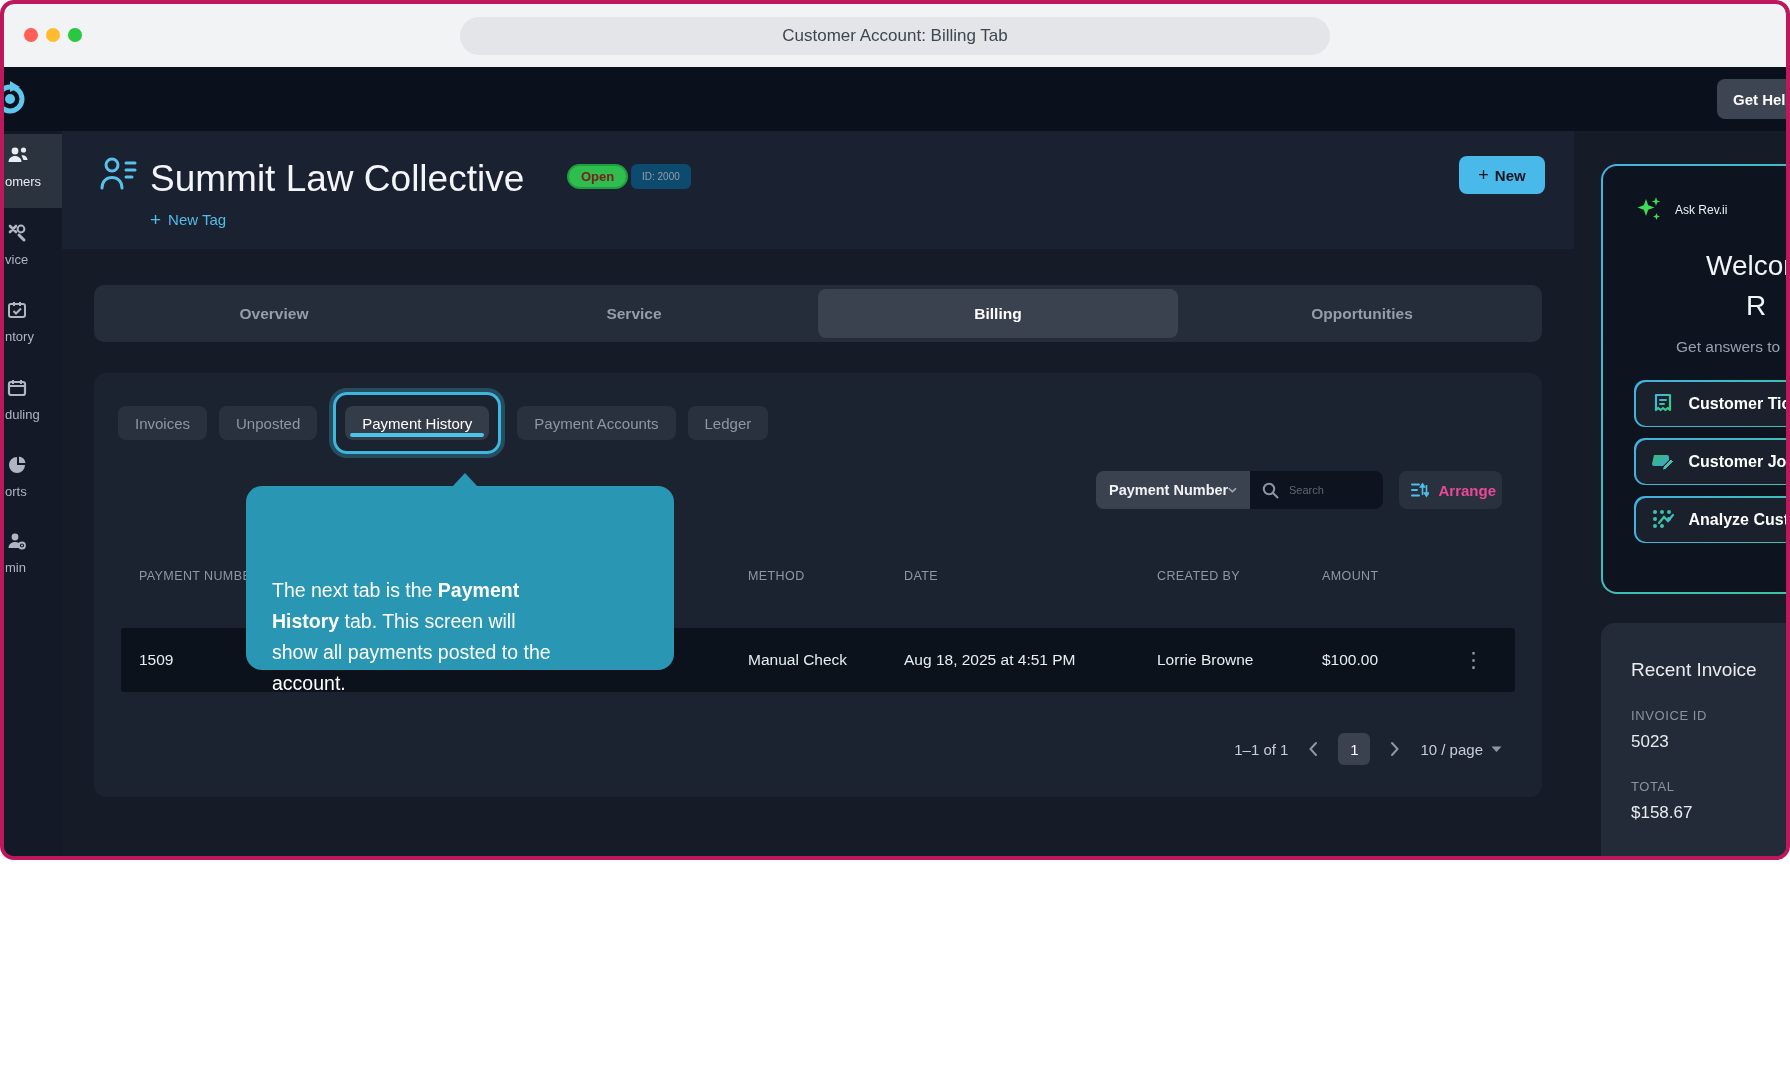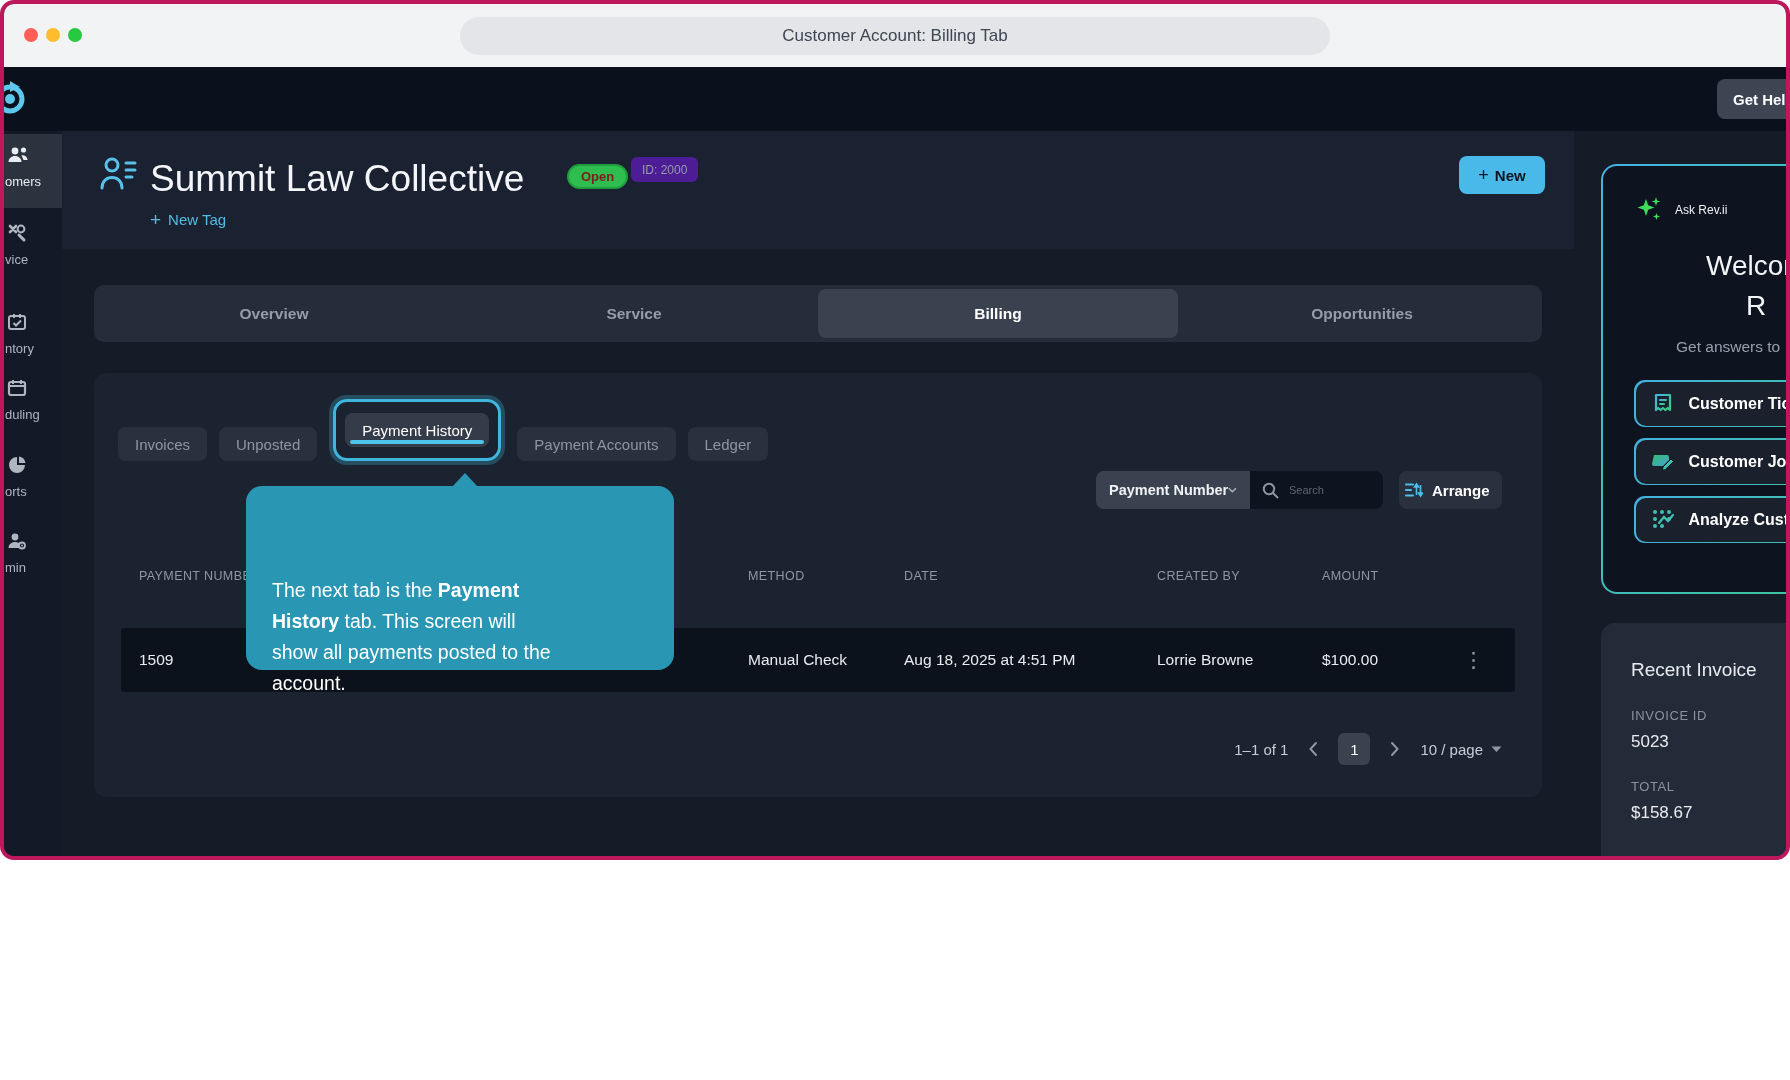--- a/index.html
+++ b/index.html
@@ -25,49 +25,49 @@
   .sb-item{position:absolute;left:0;width:58px;height:74px;color:#aeb6c0;}
   .sb-item.active{background:#2b333f;color:#e9edf2;}
   .sb-item .sb-icon{position:absolute;left:3px;top:11px;}
   .sb-item .sb-label{position:absolute;left:1px;top:40px;font-size:13px;white-space:nowrap;}
   
   .main-header{position:absolute;left:58px;top:127px;width:1512px;height:118px;background:#1a2130;}
   .cust-icon{position:absolute;left:37px;top:24px;}
   .cust-name{position:absolute;left:88px;top:27px;font-size:37px;font-weight:500;color:#f3f5f8;white-space:nowrap;}
   .badge-open{position:absolute;left:505px;top:33px;height:25px;padding:0 12px;background:#2ebd4e;border:2px solid #1f9e3d;
               border-radius:999px;color:#7f1d1d;font-size:13px;font-weight:bold;display:flex;align-items:center;}
-  .id-pill{position:absolute;left:569px;top:26px;height:25px;padding:0 11px;background:#4c1d95;border-radius:6px;
-           color:#949ca9;font-size:12px;display:flex;align-items:center;}
+  .id-pill{position:absolute;left:569px;top:33px;height:25px;padding:0 11px;background:#0c4a6e;border-radius:6px;
+           color:#949ca9;font-size:10px;display:flex;align-items:center;}
   .new-tag{position:absolute;left:88px;top:80px;color:#53bce6;font-size:15px;display:flex;align-items:center;gap:7px;}
   .new-tag .plus{font-size:19px;line-height:15px;}
   .new-btn{position:absolute;left:1397px;top:25px;width:86px;height:38px;background:#49b9e9;border-radius:8px;border:none;
            color:#0e141f;font-weight:bold;font-size:15px;display:flex;align-items:center;justify-content:center;gap:6px;
            font-family:"Liberation Sans",sans-serif;}
   .new-btn .plus{font-size:18px;font-weight:normal;}
   
   .tabbar{position:absolute;left:90px;top:281px;width:1448px;height:57px;background:#262d3a;border-radius:10px;display:flex;}
   .tab{flex:1;display:flex;align-items:center;justify-content:center;color:#959daa;font-weight:bold;font-size:15.5px;}
   .tab.active{background:#3a424f;border-radius:8px;margin:4px;color:#ffffff;}
   
   .card{position:absolute;left:90px;top:369px;width:1448px;height:424px;background:#1c2330;border-radius:12px;}
-  .subtabs{position:absolute;left:24px;top:12px;height:76px;display:flex;align-items:flex-end;gap:12px;}
+  .subtabs{position:absolute;left:24px;top:12px;height:76px;display:flex;align-items:center;gap:12px;}
   .pill{height:34px;padding:0 17px;background:#2a313e;color:#8e96a3;border-radius:8px;font-size:15px;
         display:flex;align-items:center;white-space:nowrap;}
   .ph-outline{border:3px solid #3fb7dd;border-radius:14px;padding:11px 9px;box-shadow:0 0 0 4px rgba(63,183,221,.28);margin:0 4px;}
   .pill.active{background:#353c49;color:#ffffff;position:relative;}
   .pill.active .underline{position:absolute;left:5px;right:5px;bottom:3px;height:4px;background:#4cc3ea;border-radius:2px;}
   .toolbar{position:absolute;right:40px;top:98px;height:38px;display:flex;align-items:center;}
   .filter-dd{width:154px;height:38px;background:#3a4250;border-radius:8px 0 0 8px;display:flex;align-items:center;
              justify-content:space-between;padding:0 13px;color:#f0f2f5;font-size:14.5px;font-weight:bold;white-space:nowrap;}
   .searchbox{width:133px;height:38px;background:#0e141f;border-radius:0 8px 8px 0;display:flex;align-items:center;gap:8px;padding:0 12px;}
   .searchbox input{flex:1;width:70px;background:transparent;border:none;outline:none;color:#aab2bd;font-size:11px;
                    font-family:"Liberation Sans",sans-serif;}
   .searchbox input::placeholder{color:#5d6673;}
   .arrange-btn{margin-left:16px;width:103px;height:38px;background:#2a313e;border-radius:8px;display:flex;align-items:center;
-               justify-content:flex-start;gap:9px;color:#ffffff;font-weight:bold;font-size:15px;border:none;
+               justify-content:flex-end;gap:9px;color:#ec4899;font-weight:bold;font-size:15px;border:none;
                font-family:"Liberation Sans",sans-serif;}
   .tgrid{display:grid;grid-template-columns:627px 156px 253px 165px 110px 1fr;align-items:center;}
   .thead{position:absolute;left:27px;top:196px;width:1394px;color:#8f97a4;font-size:12.5px;letter-spacing:.4px;}
   .thead .cell:first-child{padding-left:18px;}
   .trow{position:absolute;left:27px;top:255px;width:1394px;height:64px;background:#0c121c;border-radius:3px;
         color:#e9edf2;font-size:15.5px;}
   .trow .cell:first-child{padding-left:18px;}
   .kebab{justify-self:center;color:#99a1ad;font-size:21px;line-height:10px;letter-spacing:0;}
   .pagination{position:absolute;right:40px;top:358px;height:36px;display:flex;align-items:center;gap:20px;
               color:#98a0ad;font-size:15px;}
@@ -138,21 +138,21 @@
     <div class="sb-item" style="top:81px;">
       <span class="sb-icon">
         <svg width="20" height="20" viewBox="0 0 20 20">
             <path d="M3 3 l6 6 M9 3 l-6 6" stroke="#aeb6c0" stroke-width="2.6" stroke-linecap="round"></path>
             <path d="M12 12 l5 5" stroke="#aeb6c0" stroke-width="3" stroke-linecap="round"></path>
             <circle cx="14" cy="6" r="3.4" fill="none" stroke="#aeb6c0" stroke-width="2"></circle>
           </svg>
       </span>
       <span class="sb-label">vice</span>
     </div>
-    <div class="sb-item" style="top:170px;">
+    <div class="sb-item" style="top:158px;">
       <span class="sb-icon">
         <svg width="20" height="20" viewBox="0 0 20 20">
             <rect x="2" y="4" width="16" height="13" rx="2" fill="none" stroke="#aeb6c0" stroke-width="2"></rect>
             <path d="M7 2v4 M13 2v4" stroke="#aeb6c0" stroke-width="2"></path>
             <path d="M6.5 11 l2.5 2.5 L14 8.5" stroke="#aeb6c0" stroke-width="2" fill="none"></path>
           </svg>
       </span>
       <span class="sb-label">ntory</span>
     </div>
     <div class="sb-item" style="top:236px;">

